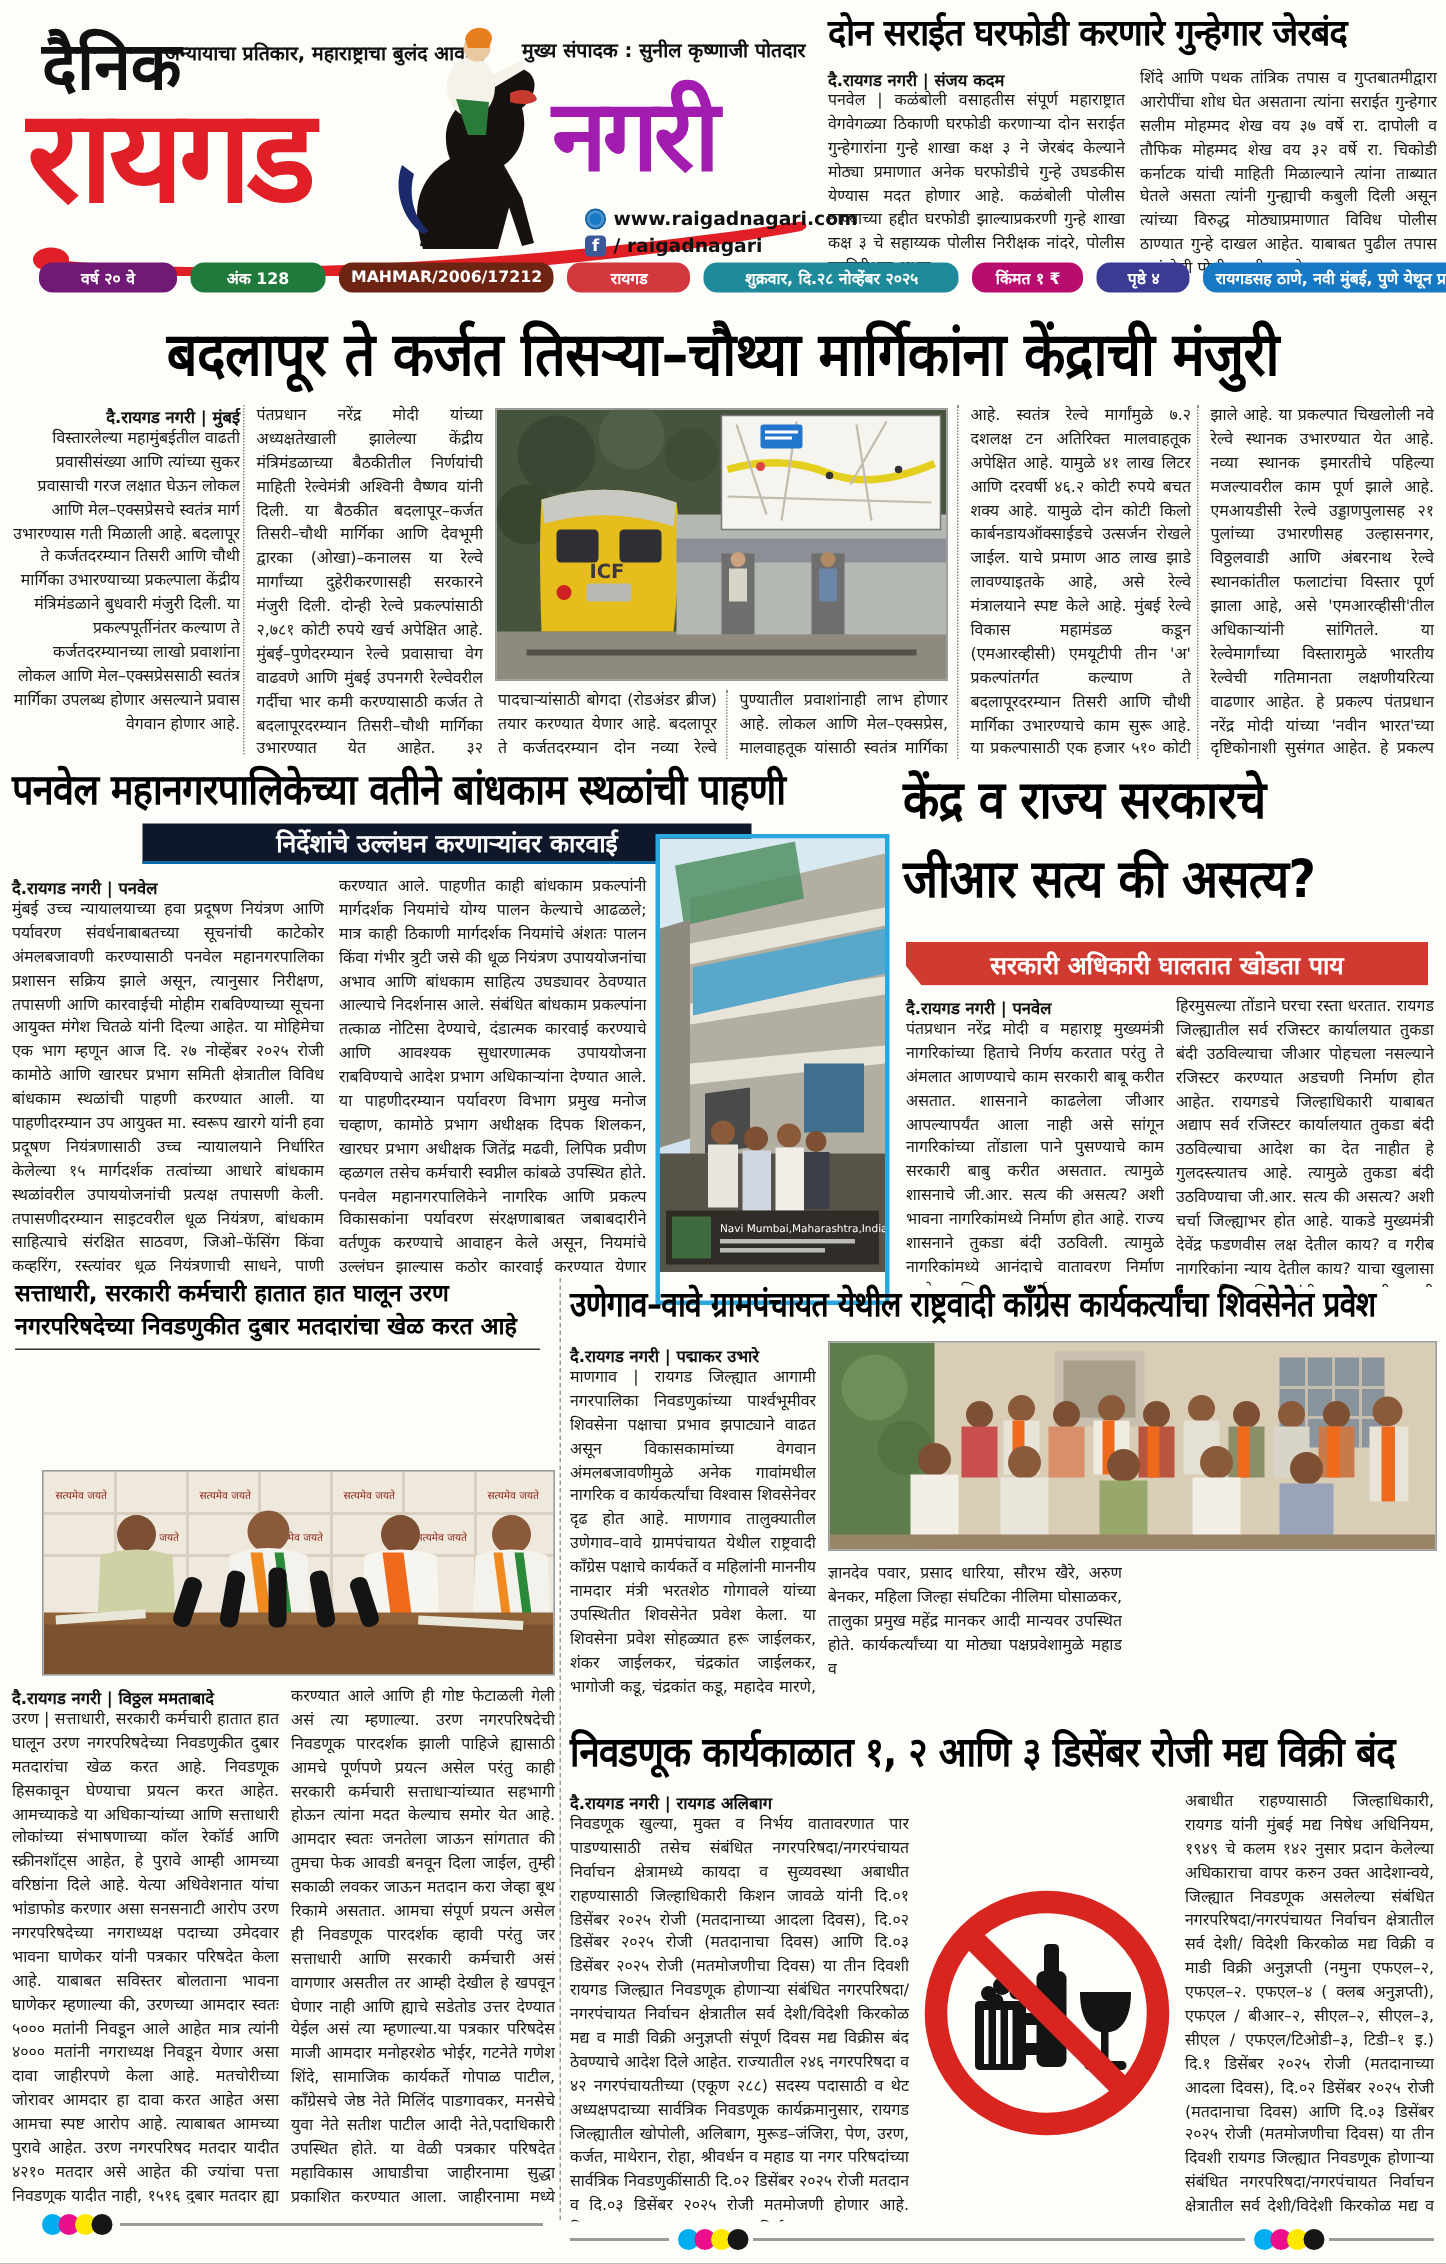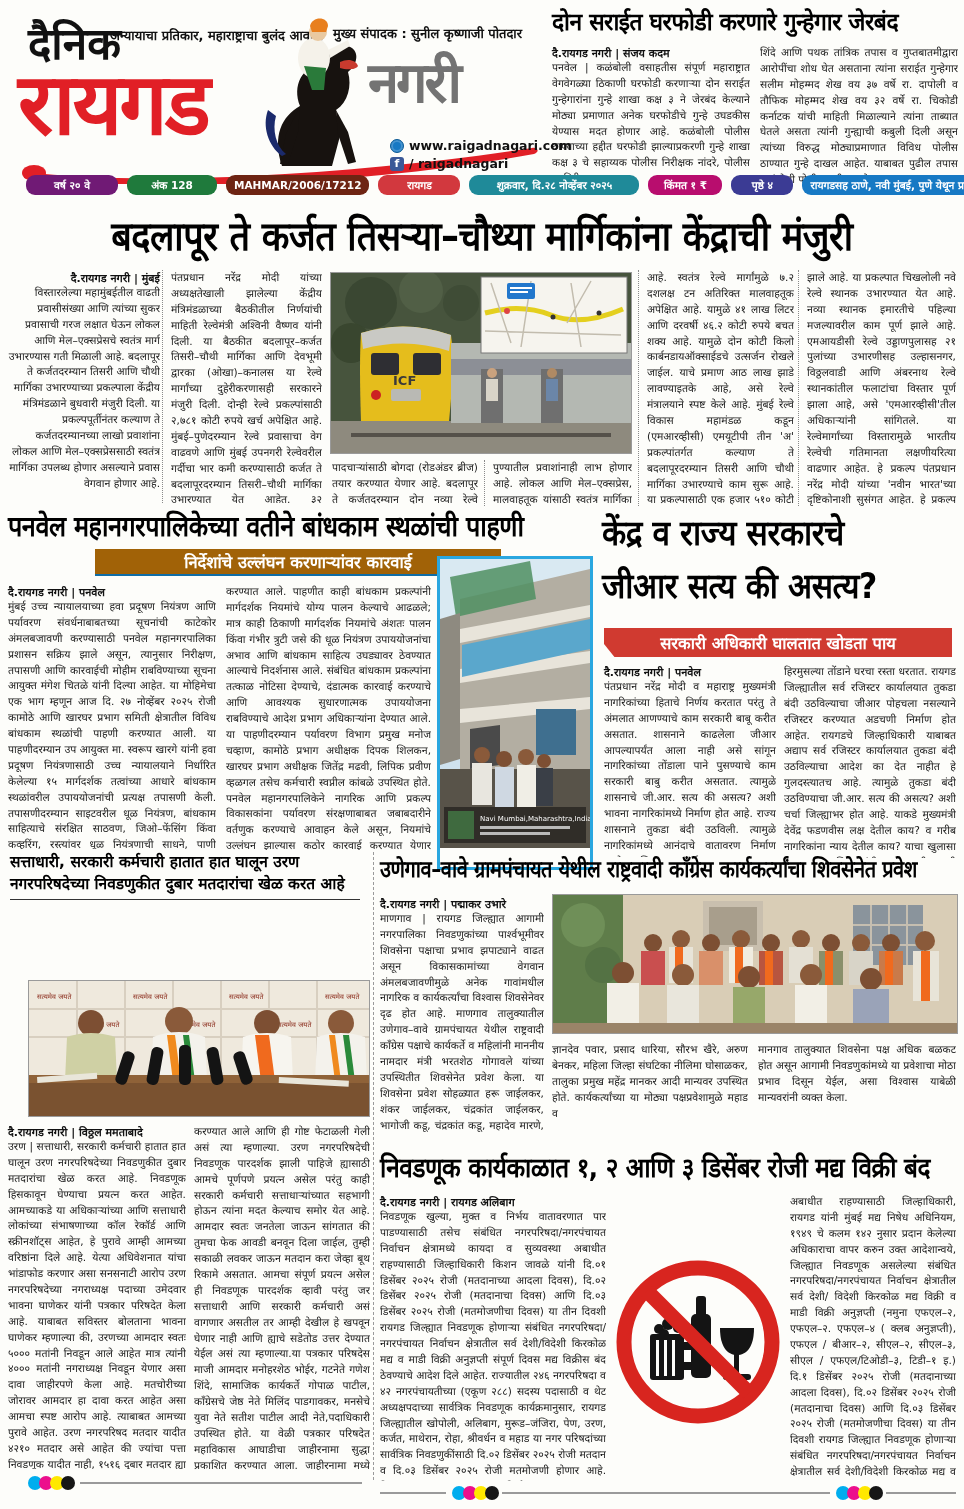--- a/index.html
+++ b/index.html
@@ -14,44 +14,44 @@
   .sx87{transform:scaleX(.87);transform-origin:left center}
   .sx85{transform:scaleX(.85);transform-origin:left center}
   .sxc{transform-origin:center center}
   .bodytxt{font-size:10.6px;line-height:1.5;text-align:justify;overflow:hidden;color:#1a1a1a}
   .byline{font-weight:bold;font-size:11px}
   .dotl{border-left:1.5px dotted #8a8a8a;padding-left:8px}
   .badge{height:20px;border-radius:9px;color:#fff;font-weight:bold;font-size:10.5px;
          display:flex;align-items:center;justify-content:center;padding:0 8px;white-space:nowrap}
   .b1{background:#701a75}.b2{background:#1f7a3c}.b3{background:#6e2413}.b4{background:#d2383e}
   .b5{background:#1f8a99}.b6{background:#b80d6e}.b7{background:#3b3b94}.b8{background:#1779c4}
-  .banner-blue{background:#a16207;color:#fff;font-weight:bold;font-size:16.5px;
+  .banner-blue{background:#0f172a;color:#fff;font-weight:bold;font-size:16.5px;
                display:flex;align-items:center;justify-content:center;border-bottom:2px solid #0f6da6}
   .banner-red{background:#d03a30;color:#fff;font-weight:bold;font-size:16.5px;
               display:flex;align-items:center;justify-content:center;
               clip-path:polygon(0 0,100% 0,100% 100%,3% 100%,0 55%)}
   .photo{border:1px solid #9a9a9a;overflow:hidden;background:#ccc}
   .regdots{display:flex;align-items:center}
   .regdots i{width:14px;height:14px;border-radius:50%;display:inline-block;margin-right:-3px}
   .rc{background:#00adee}.rm{background:#ec0f8c}.ry{background:#ffe800}.rk{background:#161616}
   .regline{height:2px;background:#9a9a9a}
   .kicker{font-weight:bold;font-size:15.5px;line-height:1.42;color:#000}
   svg text{font-family:"DejaVu Sans",sans-serif}
 </style>
 </head>
 <body>
 
 <div id="page">
 
   <div class="abs" style="left:28px;top:12px;font-size:44px;font-weight:bold">दैनिक</div>
   <div class="abs" style="left:110px;top:26px;font-size:13px;font-weight:bold">अन्यायाचा प्रतिकार, महाराष्ट्राचा बुलंद आवाज</div>
-  <div class="abs" style="left:333px;top:24px;font-size:13px;font-weight:bold">मुख्य संपादक : सुनील कृष्णाजी पोतदार</div>
+  <div class="abs" style="left:348px;top:24px;font-size:13px;font-weight:bold">मुख्य संपादक : सुनील कृष्णाजी पोतदार</div>
 
   <div class="abs" style="left:18px;top:42px;font-size:86px;font-weight:bold;color:#e11f26;letter-spacing:-3px">रायगड</div>
-  <div class="abs" style="left:368px;top:42px;font-size:56px;font-weight:bold;color:#737373;letter-spacing:-3px">नगरी</div>
+  <div class="abs" style="left:368px;top:42px;font-size:66px;font-weight:bold;color:#a21caf;letter-spacing:-3px">नगरी</div>
 
   <div class="abs" style="left:252px;top:6px;width:116px;height:168px">
     <svg width="116" height="168" viewBox="0 0 116 168">
       <path d="M30 160 C20 130 30 110 48 100 C40 80 50 60 70 58 C78 40 92 36 100 42 C108 48 104 60 96 66 C100 80 96 96 84 104 L88 130 L80 160 Z" fill="#17120f"></path>
       <path d="M48 100 L34 128 L28 158 L36 158 L46 126 Z" fill="#17120f"></path>
       <path d="M84 104 L96 126 L104 156 L96 158 L86 128 Z" fill="#17120f"></path>
       <path d="M30 150 C16 140 10 120 16 104 L24 110 C20 124 24 140 34 148 Z" fill="#1b2a6b"></path>
       <ellipse cx="62" cy="52" rx="16" ry="20" fill="#f5f2ea"></ellipse>
       <circle cx="66" cy="26" r="9" fill="#e9c9a0"></circle>
       <path d="M58 20 C60 10 76 10 76 20 L74 26 L60 26 Z" fill="#e87f1e"></path>
@@ -332,21 +332,20 @@
           <rect x="180" y="92" width="32" height="46" fill="#97a86a"></rect>
         <circle cx="258" cy="80" r="11" fill="#8a5a3a"></circle>
           <rect x="242" y="90" width="32" height="48" fill="#f2efe6"></rect>
         <circle cx="318" cy="84" r="11" fill="#7d4f33"></circle>
           <rect x="300" y="94" width="36" height="44" fill="#9aa3b8"></rect>
       </g>
       <rect x="0" y="128" width="404" height="10" fill="#9a8468"></rect>
     </svg>
   </div>
   <div class="abs bodytxt" style="left:552px;top:1042px;width:196px;height:96px">ज्ञानदेव पवार, प्रसाद धारिया, सौरभ खैरे, अरुण बेनकर, महिला जिल्हा संघटिका नीलिमा घोसाळकर, तालुका प्रमुख महेंद्र मानकर आदी मान्यवर उपस्थित होते. कार्यकर्त्यांच्या या मोठ्या पक्षप्रवेशामुळे महाड व</div>
-  <div class="abs bodytxt" style="left:758px;top:1042px;width:198px;height:96px">मानगाव तालुक्यात शिवसेना पक्ष अधिक बळकट होत असून आगामी निवडणुकांमध्ये या प्रवेशाचा मोठा प्रभाव दिसून येईल, असा विश्वास याबेळी मान्यवरांनी व्यक्त केला.</div>
 
   <div class="abs" style="left:380px;top:1148px;width:576px">
     <div class="hl nw sx90" style="font-size:27px">निवडणूक कार्यकाळात १, २ आणि ३ डिसेंबर रोजी मद्य विक्री बंद</div>
   </div>
 
   <div class="abs" style="left:380px;top:1194px;width:226px">
     <div class="byline">दै.रायगड नगरी | रायगड अलिबाग</div>
     <div class="bodytxt" style="height:272px">निवडणूक खुल्या, मुक्त व निर्भय वातावरणात पार पाडण्यासाठी तसेच संबंधित नगरपरिषदा/नगरपंचायत निर्वाचन क्षेत्रामध्ये कायदा व सुव्यवस्था अबाधीत राहण्यासाठी जिल्हाधिकारी किशन जावळे यांनी दि.०१ डिसेंबर २०२५ रोजी (मतदानाच्या आदला दिवस), दि.०२ डिसेंबर २०२५ रोजी (मतदानाचा दिवस) आणि दि.०३ डिसेंबर २०२५ रोजी (मतमोजणीचा दिवस) या तीन दिवशी रायगड जिल्ह्यात निवडणूक होणाऱ्या संबंधित नगरपरिषदा/नगरपंचायत निर्वाचन क्षेत्रातील सर्व देशी/विदेशी किरकोळ मद्य व माडी विक्री अनुज्ञप्ती संपूर्ण दिवस मद्य विक्रीस बंद ठेवण्याचे आदेश दिले आहेत. राज्यातील २४६ नगरपरिषदा व ४२ नगरपंचायतीच्या (एकूण २८८) सदस्य पदासाठी व थेट अध्यक्षपदाच्या सार्वत्रिक निवडणूक कार्यक्रमानुसार, रायगड जिल्ह्यातील खोपोली, अलिबाग, मुरूड–जंजिरा, पेण, उरण, कर्जत, माथेरान, रोहा, श्रीवर्धन व महाड या नगर परिषदांच्या सार्वत्रिक निवडणुकींसाठी दि.०२ डिसेंबर २०२५ रोजी मतदान व दि.०३ डिसेंबर २०२५ रोजी मतमोजणी होणार आहे. निवडणूक खुल्या, मुक्त व निर्भय वातावरणात पार पाडण्यासाठी तसेच संबंधित नगरपरिषदा/नगरपंचायत निर्वाचन क्षेत्रामध्ये कायदा व सुव्यवस्था</div>
   </div>
 

